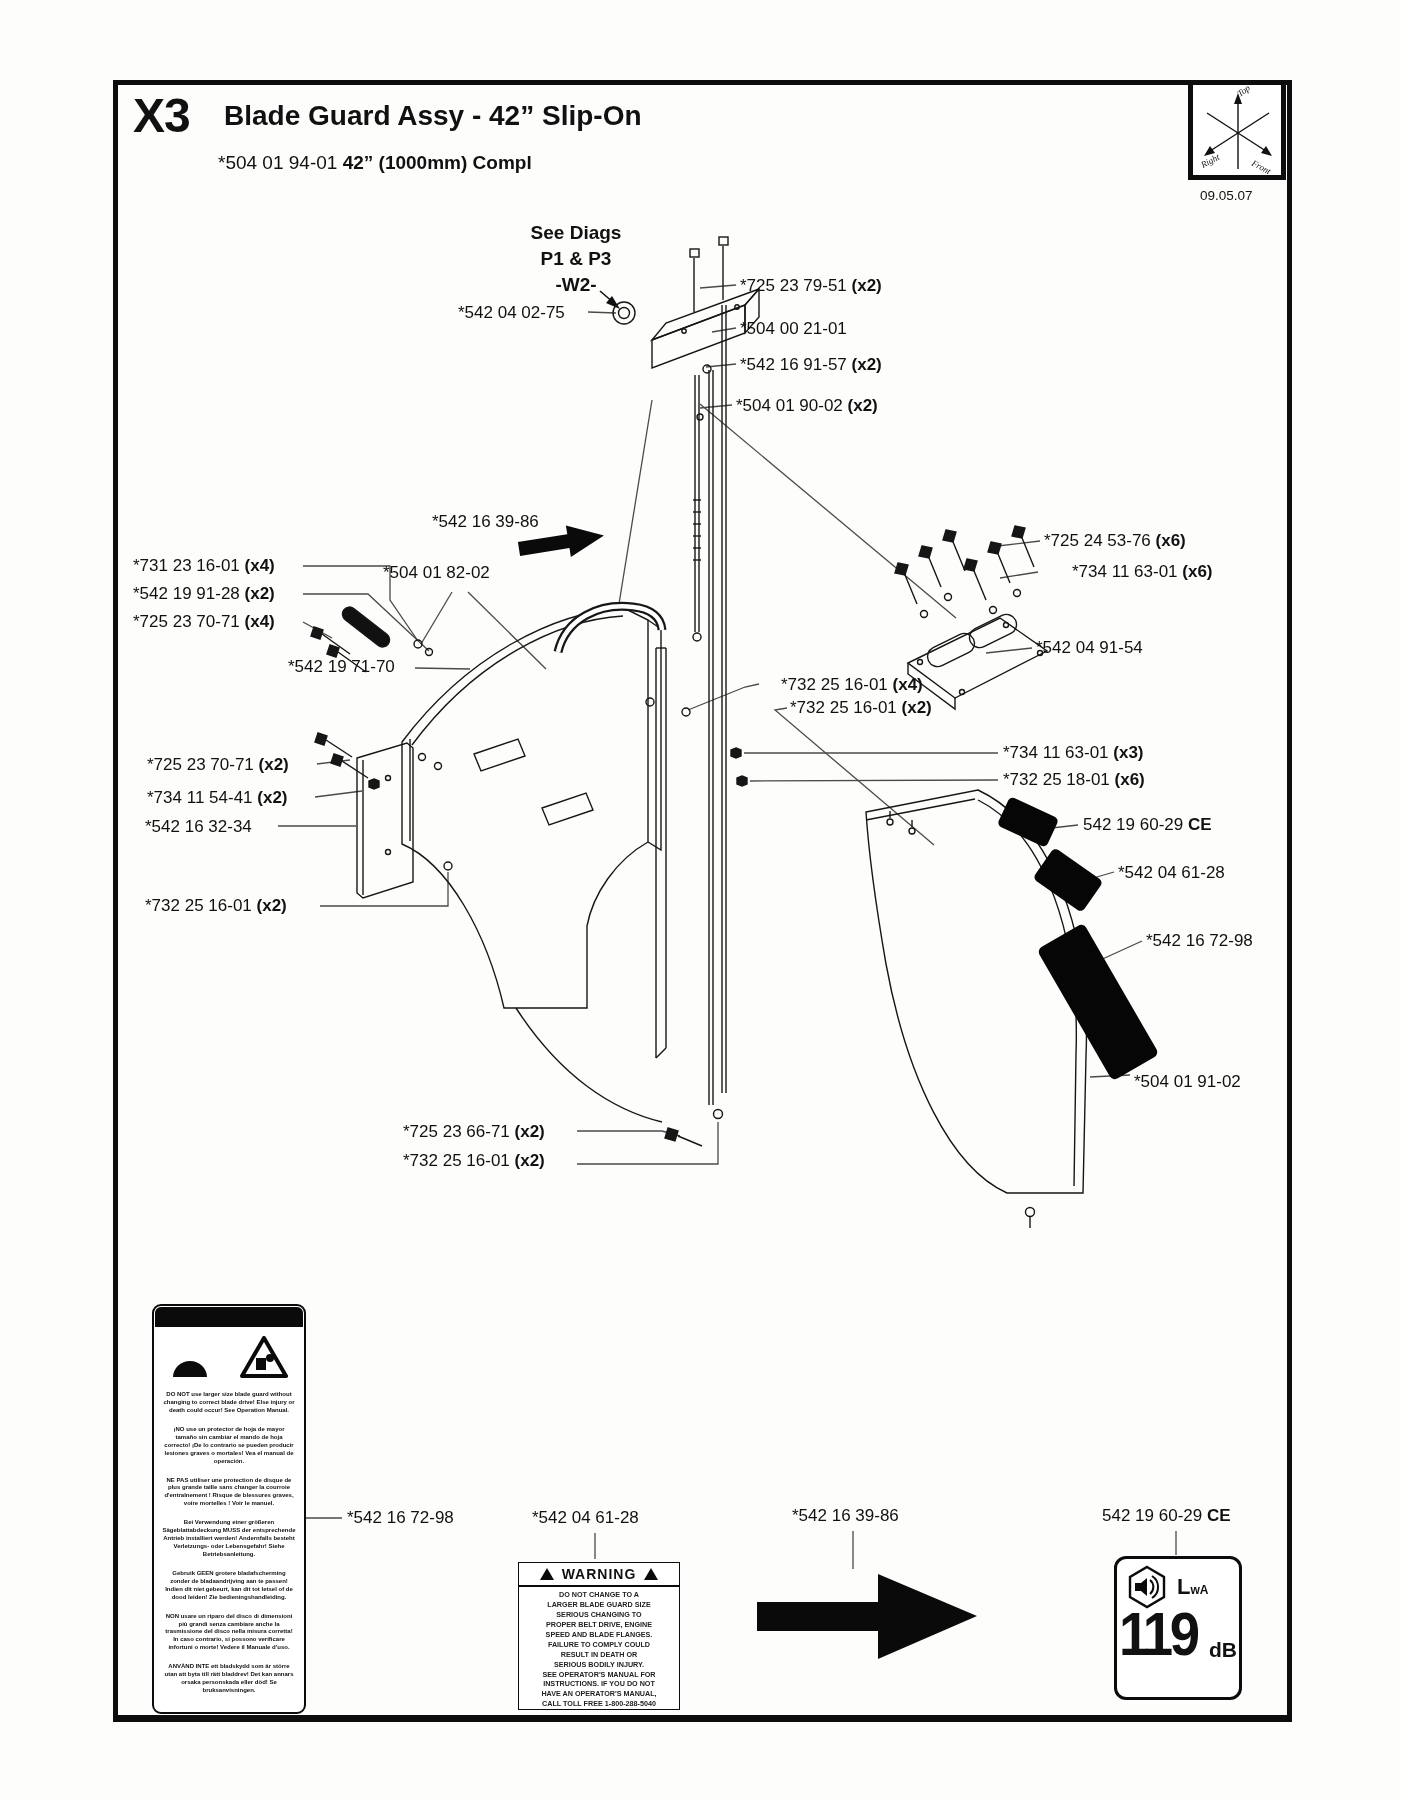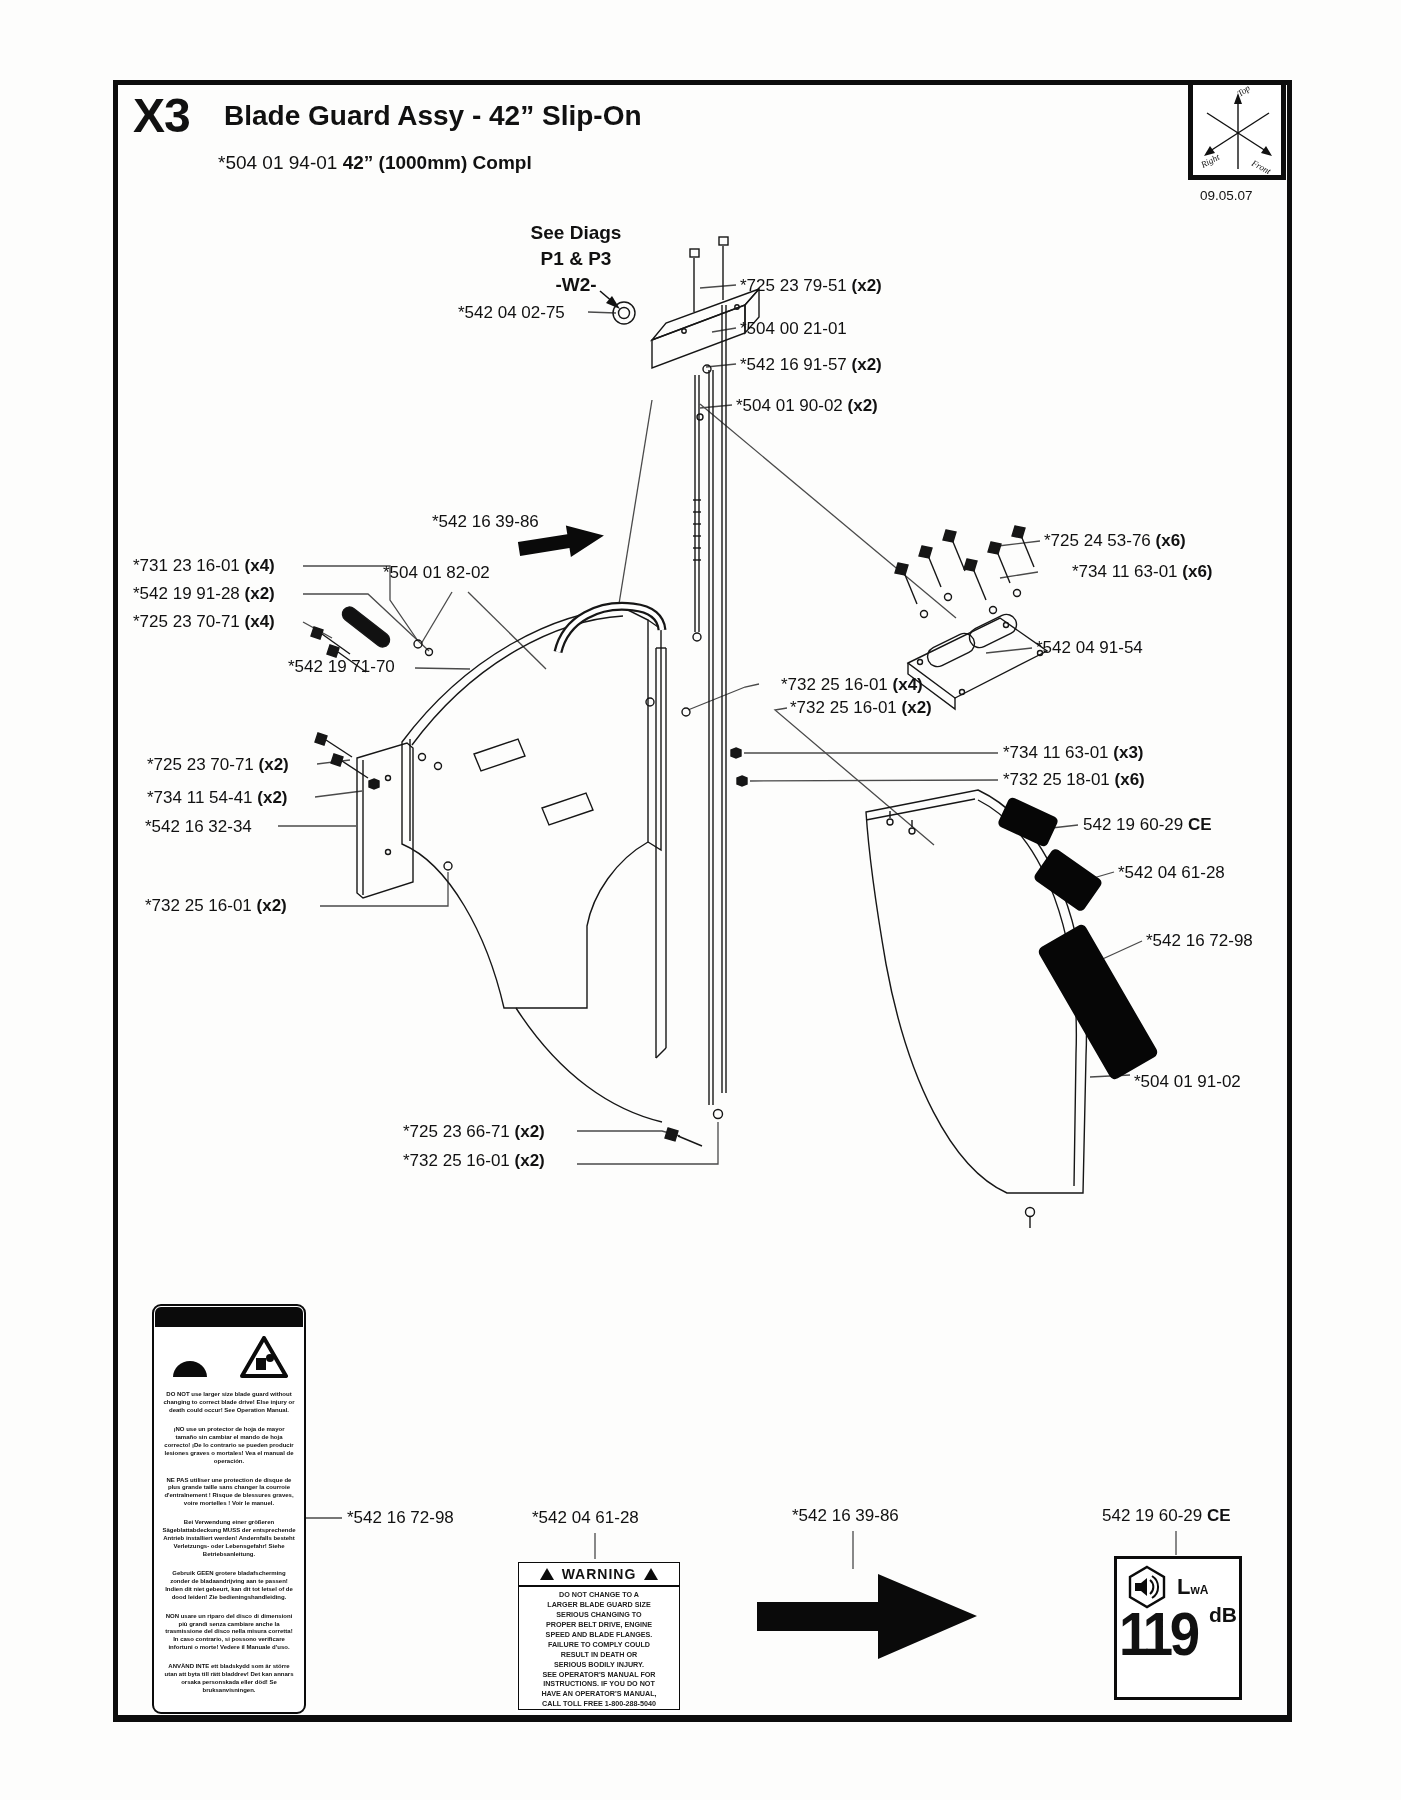--- a/index.html
+++ b/index.html
@@ -43,26 +43,26 @@
   .decal-warn .whead{
     display:flex;align-items:center;justify-content:center;gap:8px;
     height:22px;border-bottom:2px solid #0b0b0b;font-size:14px;font-weight:bold;letter-spacing:1px;
   }
   .decal-warn .tri{width:0;height:0;border-left:7px solid transparent;border-right:7px solid transparent;border-bottom:12px solid #0b0b0b;}
   .decal-warn .wbody{padding-top:3px;}
   .decal-warn .wbody div{font-size:7.2px;line-height:1.38;text-align:center;font-weight:bold;color:#222;}
   
   .decal-noise{
     position:absolute;left:1114px;top:1556px;width:122px;height:138px;
-    border:3.5px solid #0b0b0b;border-radius:0;background:#fff;
+    border:3.5px solid #0b0b0b;border-radius:12px;background:#fff;
   }
   .decal-noise .toprow{display:flex;align-items:center;padding:6px 6px 0 8px;}
   .decal-noise .lwa{font-size:22px;font-weight:bold;margin-left:8px;}
   .decal-noise .lwa small{font-size:12px;font-weight:bold;}
-  .decal-noise .vrow{display:flex;justify-content:center;margin-top:-6px;}
+  .decal-noise .vrow{display:flex;align-items:flex-end;justify-content:center;margin-top:-6px;}
   .decal-noise .val{font-size:62px;font-weight:bold;letter-spacing:-4px;transform:scaleX(.88);transform-origin:left bottom;line-height:1;}
   .decal-noise .unit{font-size:21px;font-weight:bold;margin-left:2px;margin-bottom:3px;}
   .watermark{position:absolute;left:1236px;top:1813px;font-family:"Liberation Serif",serif;font-weight:bold;font-size:40px;white-space:nowrap;}
   .watermark .suffix{font-size:17px;color:#8a8a8a;font-weight:bold;}
   .orient-box text{font-family:"Liberation Serif",serif;font-style:italic;font-size:9px;fill:#111;}
 </style>
 </head>
 <body>
 
 <div class="frame"></div>

